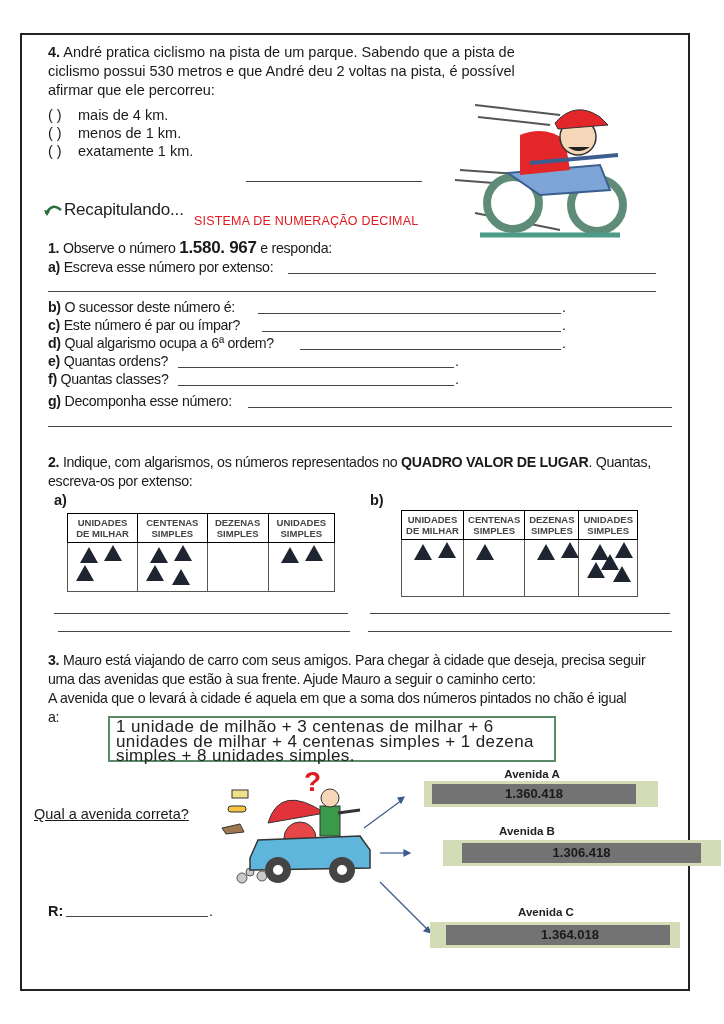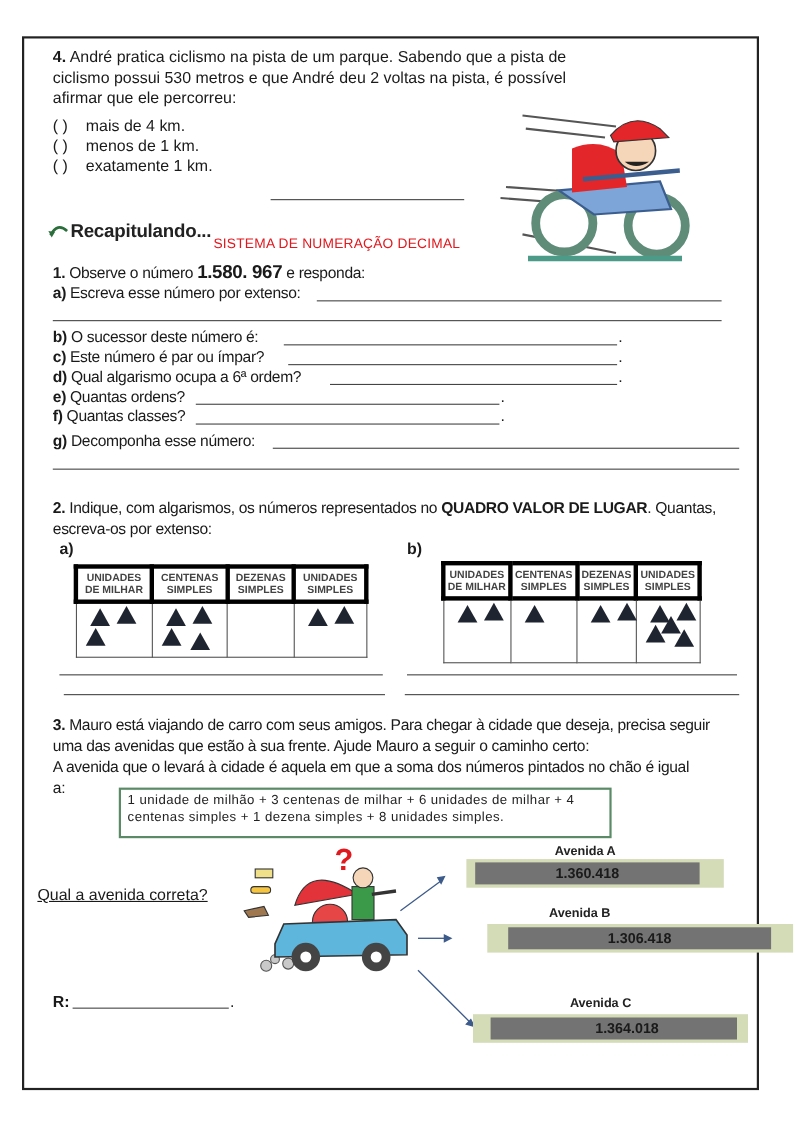--- a/index.html
+++ b/index.html
@@ -6,32 +6,32 @@
   body { width: 724px; height: 1024px; position: relative; overflow: hidden;
          font-family: "Liberation Sans", sans-serif; color: #1a1a1a; }
   .frame { position: absolute; left: 20px; top: 33px; width: 670px; height: 958px;
            border: 2px solid #222; box-sizing: border-box; }
   .abs { position: absolute; }
   .txt { font-size: 14.5px; line-height: 19px; white-space: nowrap; }
   .narrow { font-size: 14.2px; letter-spacing: -0.3px; }
   b, .b { font-weight: bold; }
   .line { position: absolute; border-bottom: 1px solid #444; height: 0; }
   .red-title { color: #e0191f; font-weight: normal; font-size: 12.5px; letter-spacing: 0.2px; }
-  .recap { font-size: 17px; font-weight: bold; color: #222; letter-spacing: -0.2px; }
+  .recap { font-size: 17px; font-weight: normal; color: #222; letter-spacing: -0.2px; }
   .bignum { font-size: 17px; font-weight: bold; }
   table.qvl { border-collapse: collapse; position: absolute; }
-  table.qvl th { border: 4px solid #000000; font-size: 9.5px; font-weight: bold; color: #444;
+  table.qvl th { border: 1px solid #000000; font-size: 9.5px; font-weight: bold; color: #444;
                  line-height: 11px; padding: 3px 2px; text-align: center; }
   table.qvl td { border: 1px solid #555; height: 48px; position: relative; padding: 0; }
   .tri { position: absolute; width: 0; height: 0;
          border-left: 9px solid transparent; border-right: 9px solid transparent;
          border-bottom: 16px solid #1f2530; }
   .sumbox { position: absolute; left: 108px; top: 716px; width: 448px; height: 46px;
             border: 2px solid #5b8a67; box-sizing: border-box; padding: 2px 6px;
-            font-size: 12px; line-height: 14.5px; letter-spacing: 0.4px; color:#222;}
+            font-size: 17px; line-height: 14.5px; letter-spacing: 0.4px; color:#222;}
   .ave-label { position: absolute; font-size: 11.5px; font-weight: bold; color: #222; text-align: center; }
   .ave-outer { position: absolute; background: #d4dbb7; height: 26px; }
   .ave-inner { position: absolute; background: #737373; top: 3px; bottom: 3px;
                font-size: 13px; font-weight: bold; text-align: center; line-height: 20px; }
   svg { position: absolute; overflow: visible; }
 </style>
 </head>
 <body>
 
 <div class="frame"></div>

